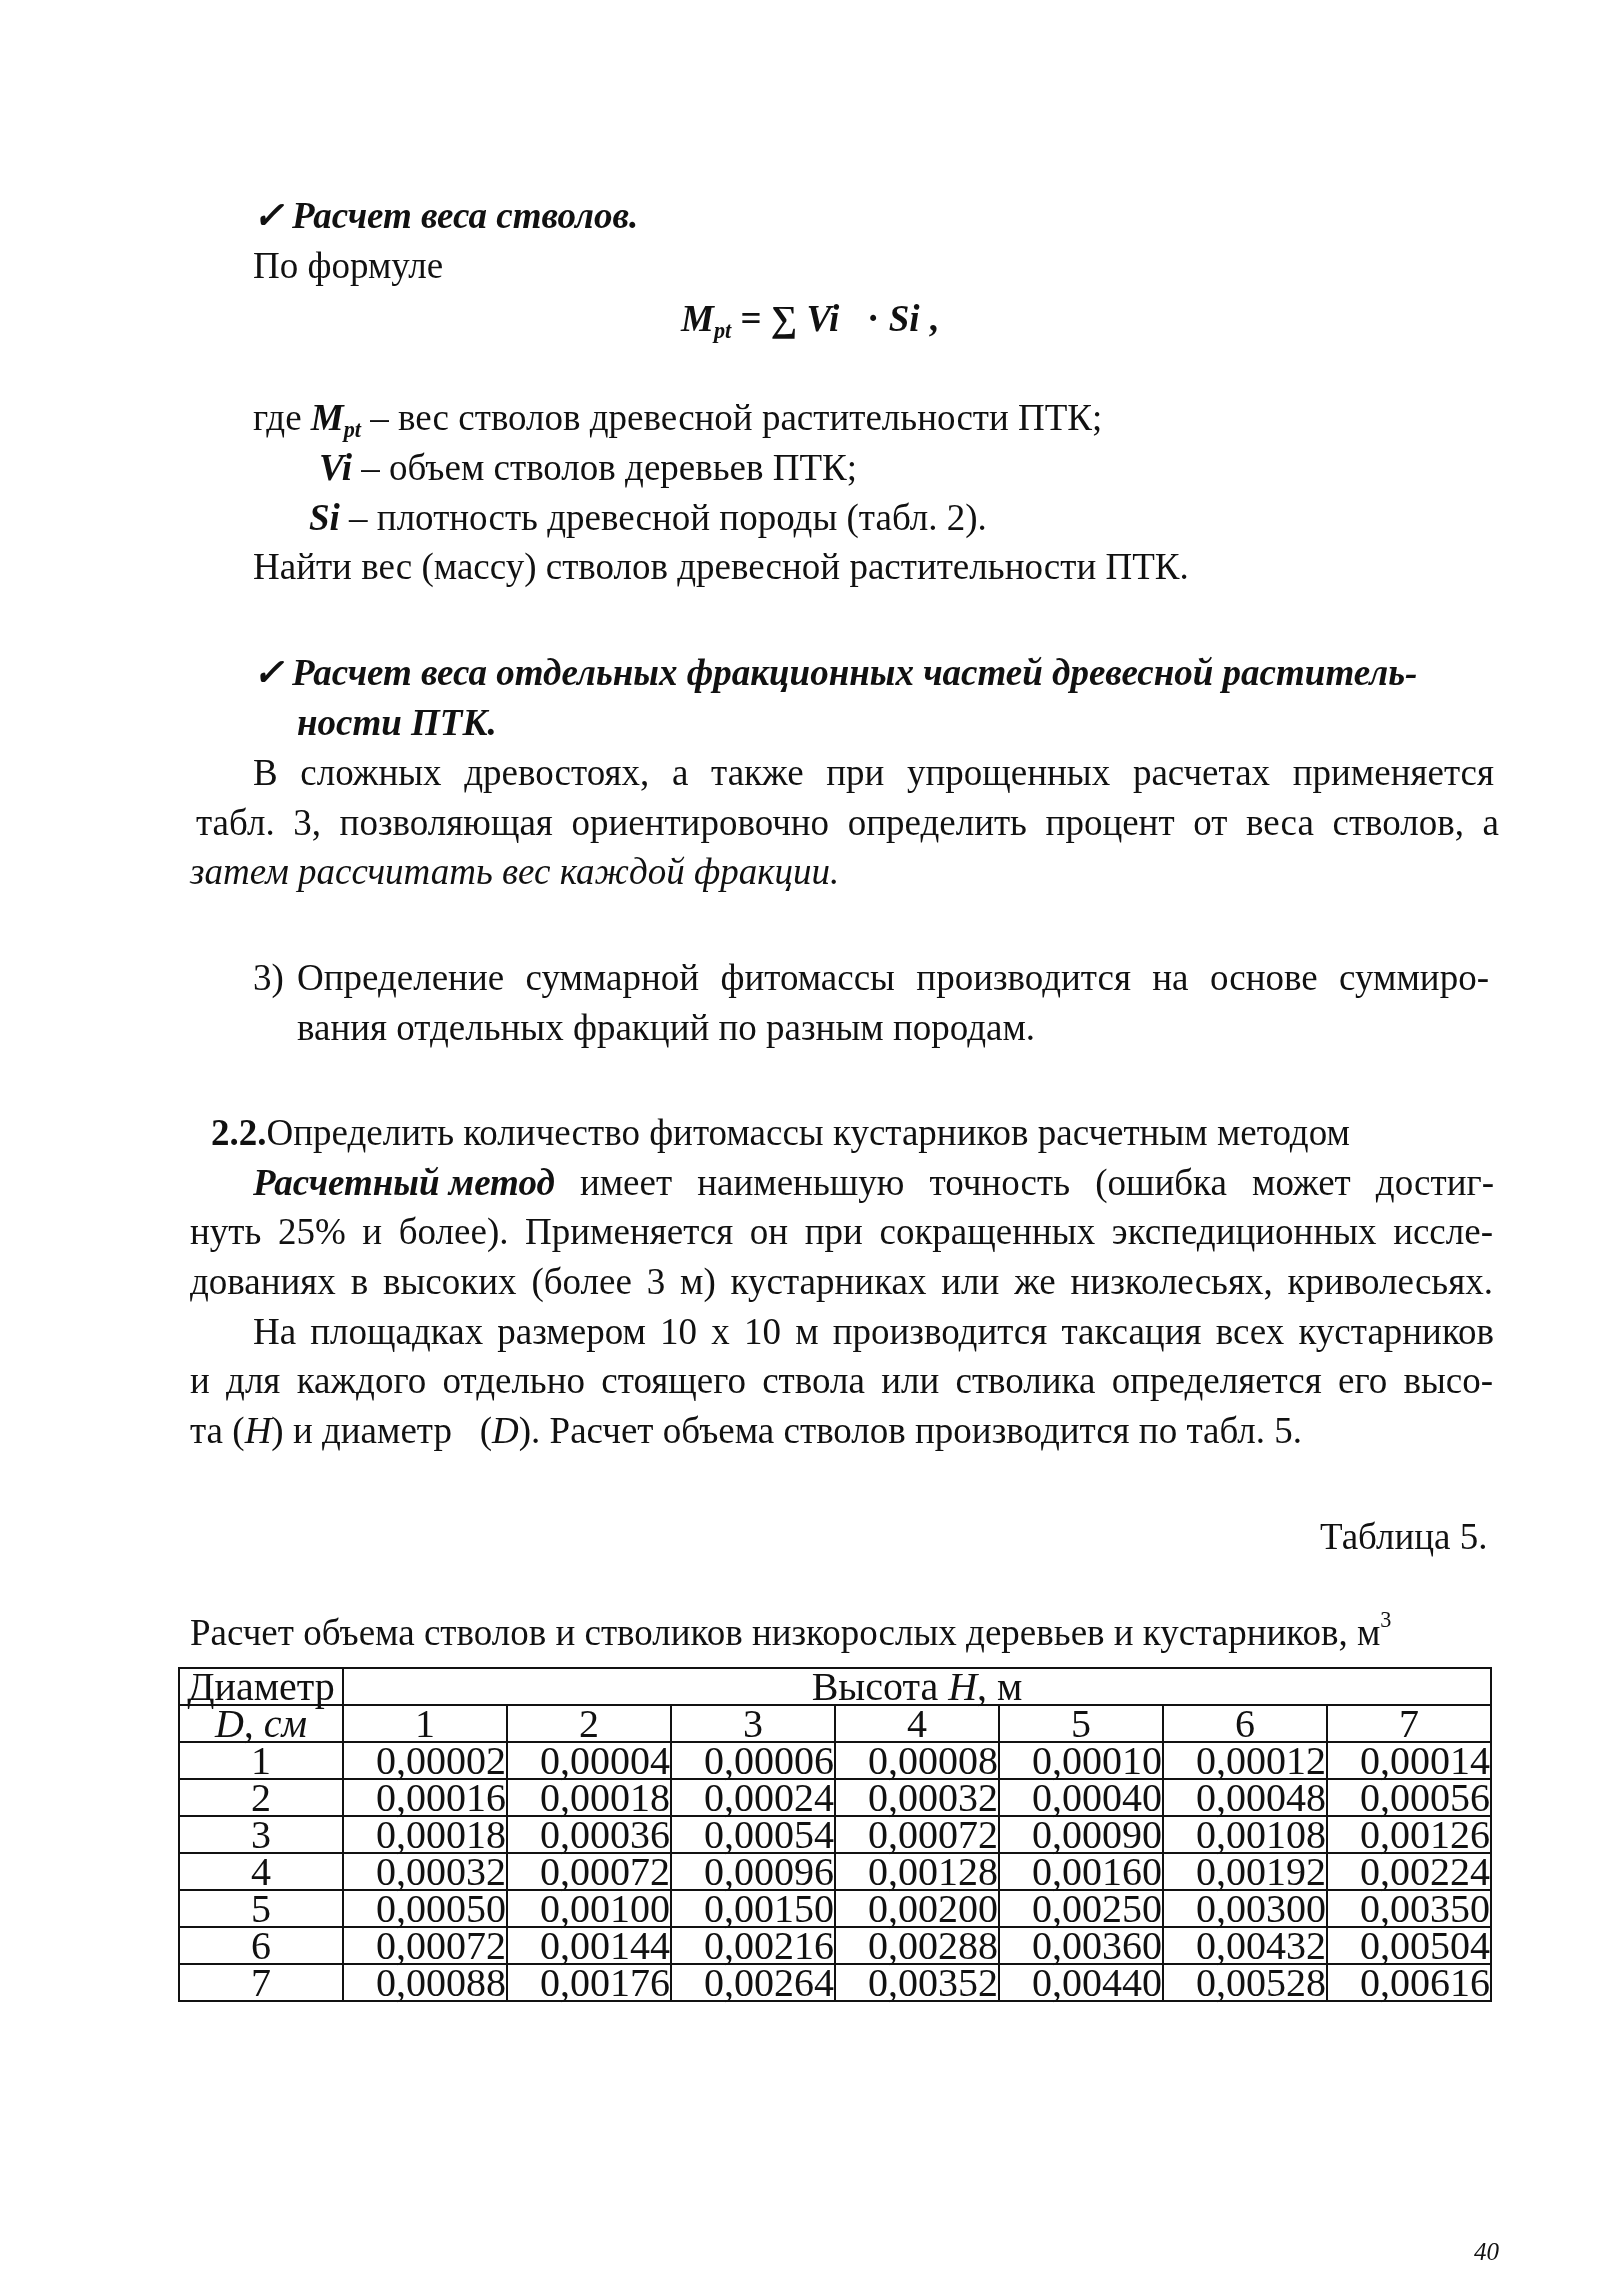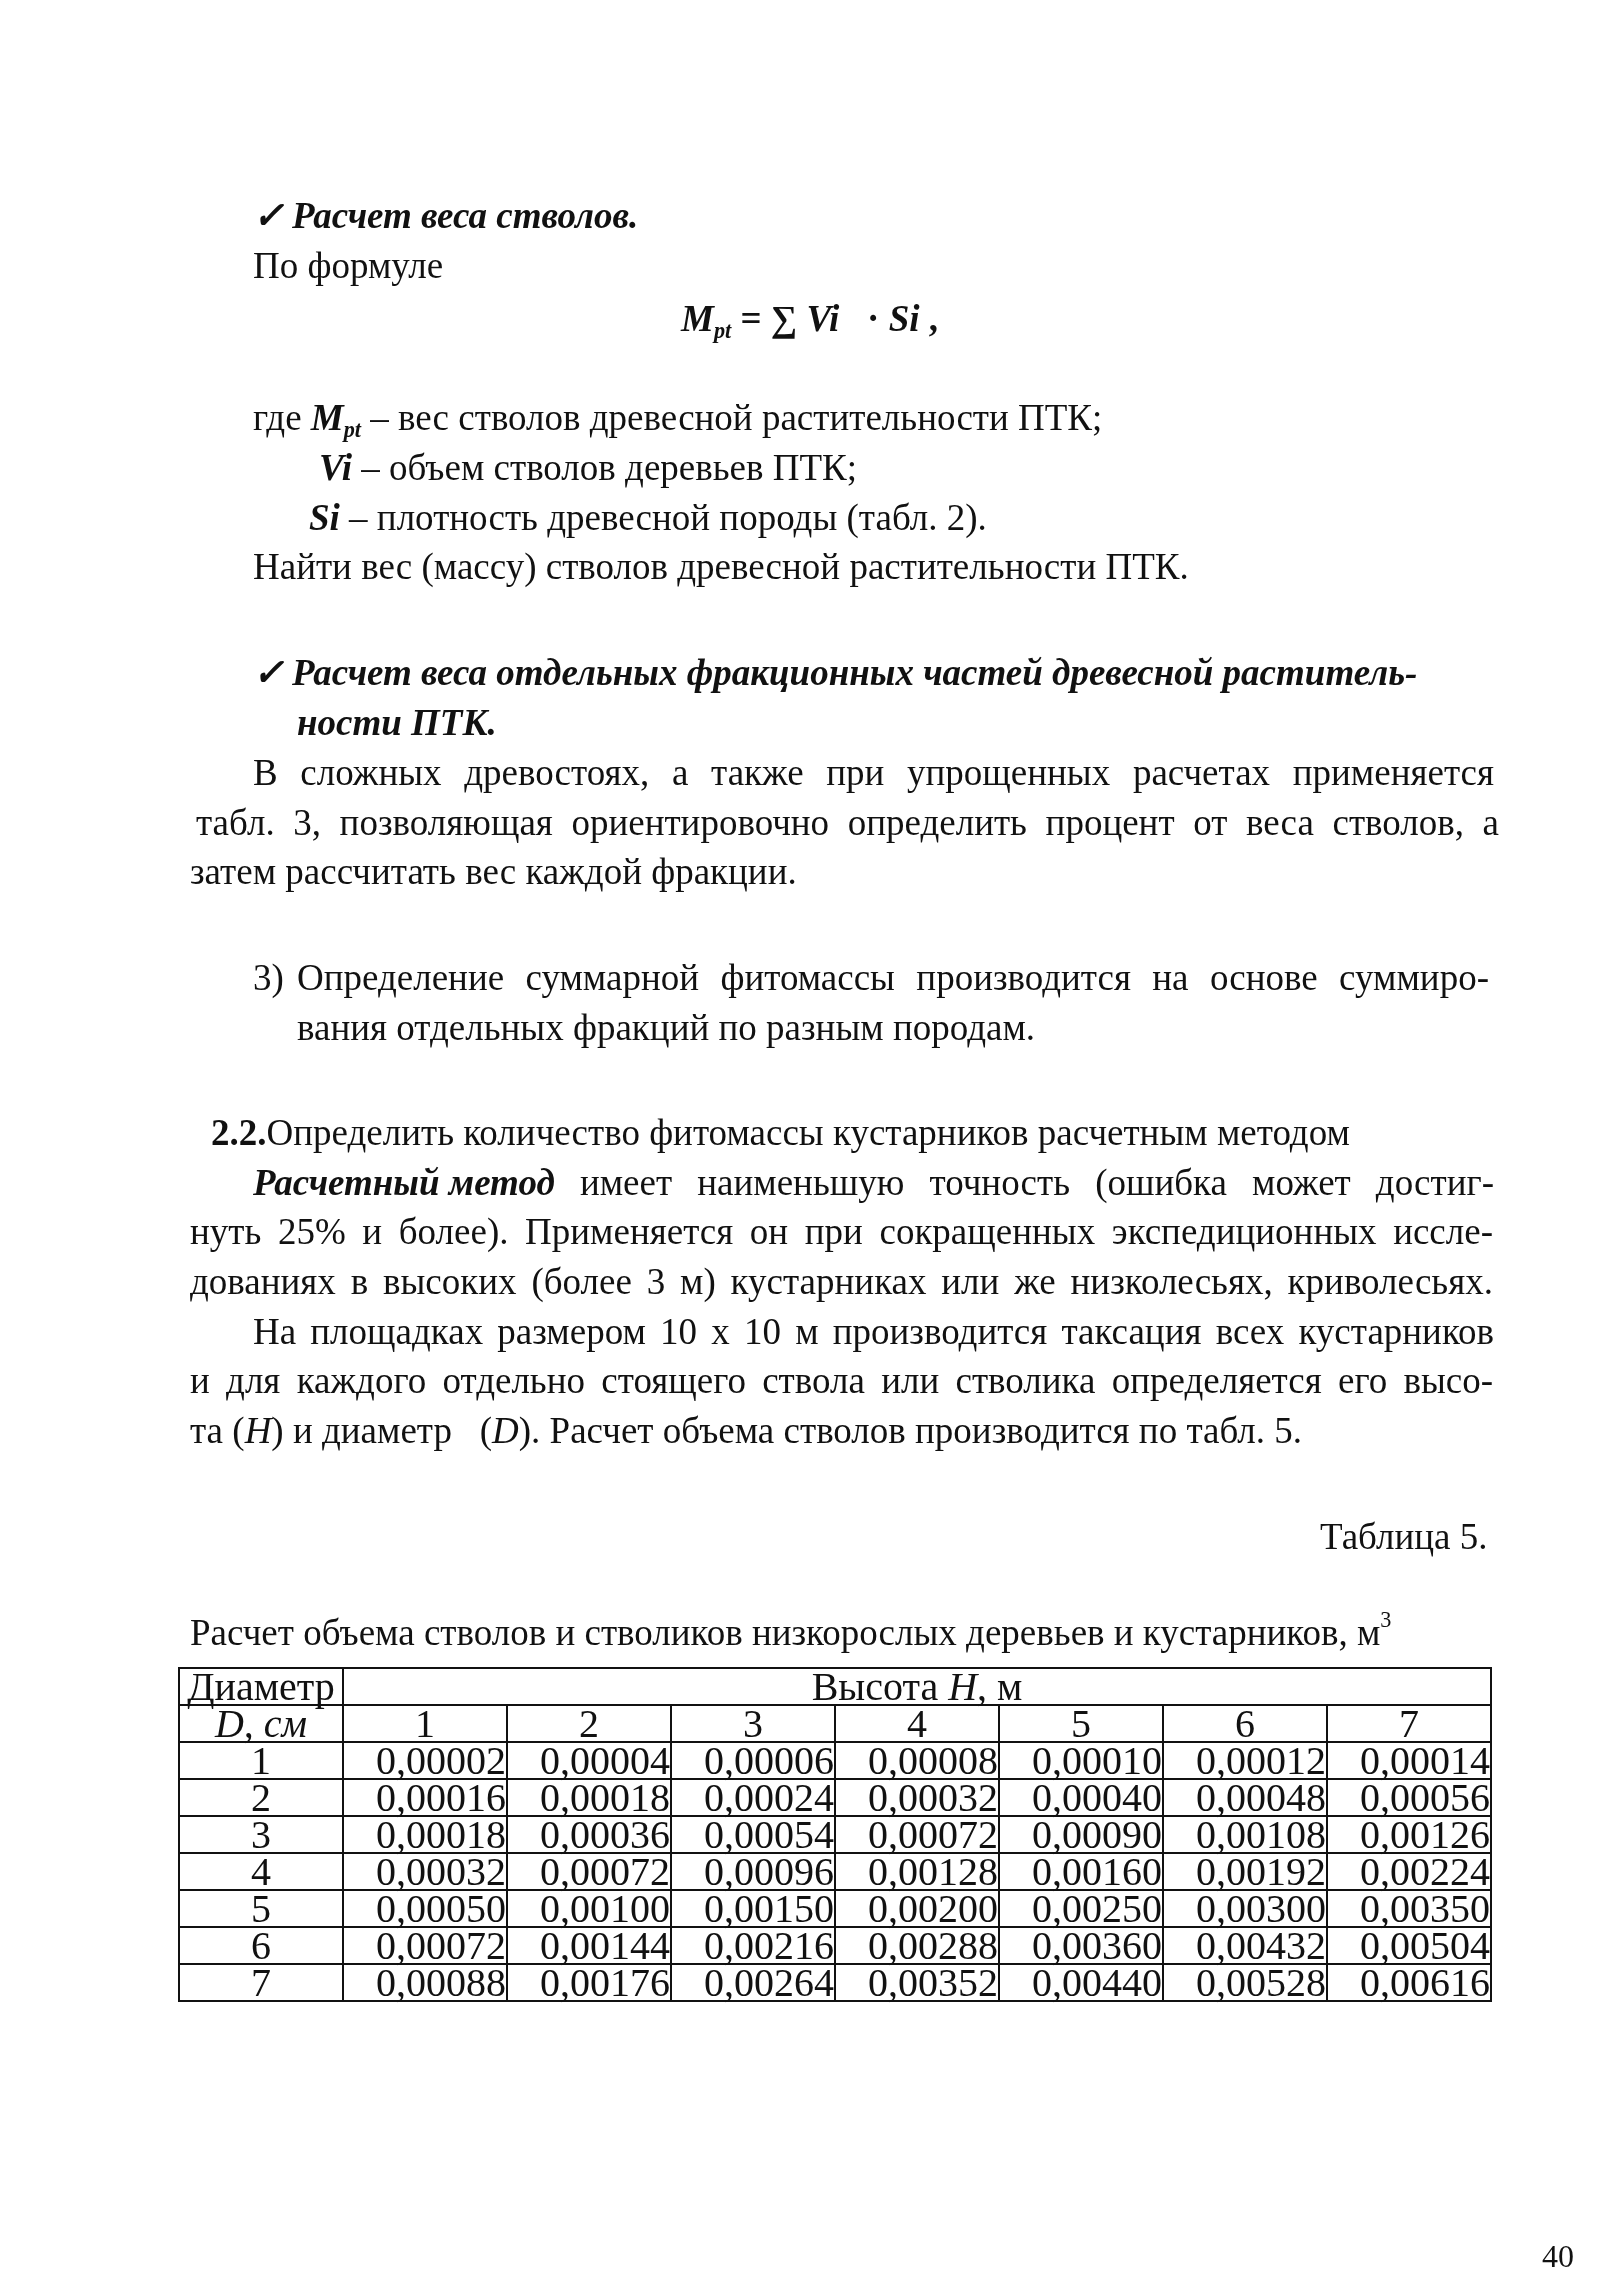--- a/index.html
+++ b/index.html
@@ -11,21 +11,21 @@
   .bi { font-weight: bold; font-style: italic; }
   .just { text-align: justify; text-align-last: justify; white-space: normal; }
   sub { font-size: 0.6em; vertical-align: -0.3em; }
   sup { font-size: 0.6em; vertical-align: 0.8em; line-height: 0; }
   .check { display: inline-block; width: 39px; }
   table.t5 { position: absolute; left: 178px; top: 1667px; width: 1314px;
              border-collapse: collapse; font-size: 40px; }
   table.t5 td { border: 2.6px solid #111; text-align: center; height: 35px;
                 padding: 0; line-height: 35px; }
   table.t5 td.v { text-align: right; padding-left: 15.7px; }
-  .pgnum { position: absolute; left: 1542px; top: 2238px; font-size: 32px; }
+  .pgnum { position: absolute; left: 1474px; top: 2238px; font-size: 25px; font-style: italic; }
 </style>
 </head>
 <body>
 
 <div class="line bi" style="left:253px; top:193px;">
   <span class="check">✓</span><span>Расчет веса стволов.</span>
 </div>
 <div class="line" style="left:253px; top:243px;">По формуле</div>
 <div class="line" style="left:681px; top:296px;">
   <span class="bi">M</span><sub class="bi">pt</sub><span class="b"> = ∑ </span><span class="bi">Vi</span><span class="b" style="white-space:pre">   · </span><span class="bi">Si</span><span class="b"> ,</span>
@@ -40,21 +40,21 @@
   <span class="bi">Si</span><span> – плотность древесной породы (табл. 2).</span>
 </div>
 <div class="line" style="left:253px; top:544px;">Найти вес (массу) стволов древесной растительности ПТК.</div>
 
 <div class="line bi" style="left:253px; top:650px;">
   <span class="check">✓</span><span>Расчет веса отдельных фракционных частей древесной раститель-</span>
 </div>
 <div class="line bi" style="left:297px; top:700px;">ности ПТК.</div>
 <div class="line just" style="left:253px; top:750px; width:1241px;">В сложных древостоях, а также при упрощенных расчетах применяется</div>
 <div class="line just" style="left:188px; top:800px; width:1303px;margin-left:8px;">табл. 3, позволяющая ориентировочно определить процент от веса стволов, а</div>
-<div class="line" style="left:190px; top:849px;">затем рассчитать вес каждой фракции.</div>
+<div class="line" style="left:190px; top:849px;font-style:italic;">затем рассчитать вес каждой фракции.</div>
 
 <div class="line" style="left:253px; top:955px; width:1241px;">
   <span style="display:inline-block; width:44px;">3)</span><span class="just" style="display:inline-block; width:1192px;">Определение суммарной фитомассы производится на основе суммиро-</span>
 </div>
 <div class="line" style="left:297px; top:1005px;">вания отдельных фракций по разным породам.</div>
 
 <div class="line" style="left:211px; top:1110px;">
   <span class="b">2.2.</span><span>Определить количество фитомассы кустарников расчетным методом</span>
 </div>
 <div class="line" style="left:253px; top:1160px; width:1241px; display:flex;">

